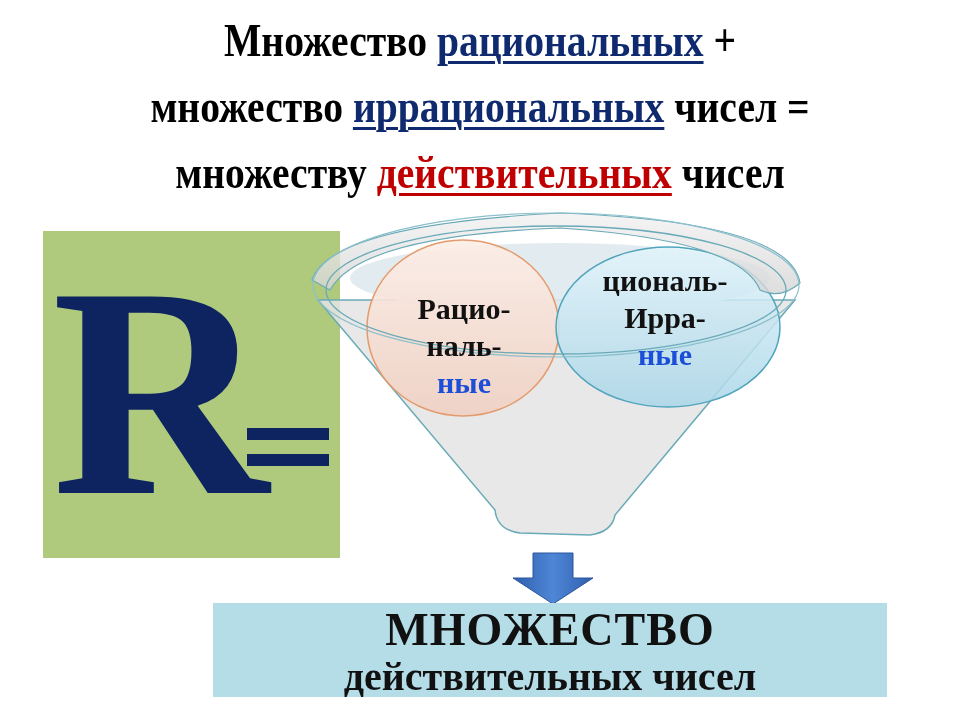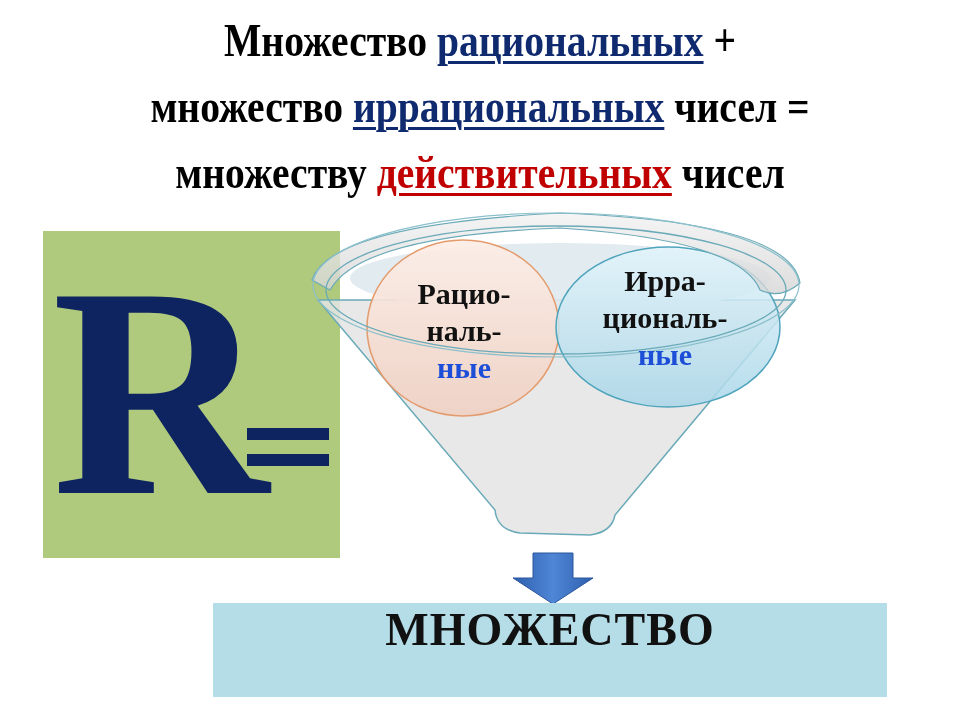--- a/index.html
+++ b/index.html
@@ -75,26 +75,27 @@
 
   <ellipse cx="668" cy="327" rx="112" ry="80" fill="url(#blueC)" fill-opacity="0.85" stroke="#4fa4bc" stroke-width="1.5"></ellipse>
 
   <path d="M312,280 Q330,225 560,213 Q790,222 800,283 Q780,300 760,290 Q740,240 560,228 Q360,236 330,290 Z" fill="url(#rim)" fill-opacity="0.8" stroke="#6aaab8" stroke-width="1.2"></path>
   <ellipse cx="556" cy="290" rx="230" ry="64" fill="none" stroke="#6aaab8" stroke-width="1.3"></ellipse>
   <ellipse cx="556" cy="285" rx="243" ry="72" fill="none" stroke="#8cc0cc" stroke-width="1.2"></ellipse>
 
   <path d="M533,553 L573,553 L573,578 L593,578 L553,604 L513,578 L533,578 Z" fill="url(#arrowG)" stroke="#2b569c" stroke-width="1"></path>
 </svg>
 
-<div class="circle-label" style="left:390px; top:275px; width:148px;">
+<div class="circle-label" style="left:390px; top:290px; width:148px;">
   <div>Рацио-</div>
   <div>наль-</div>
   <div class="fade">ные</div>
 </div>
 <div class="circle-label" style="left:580px; top:262px; width:170px;">
+  <div>циональ-</div>
   <div>Ирра-</div>
-  <div>циональ-</div>
   <div class="fade">ные</div>
 </div>
 
 <div class="bottom-box">
   <div class="l1">МНОЖЕСТВО</div>
+  <div class="l2">действительных чисел</div>
 </div>
 
 </body></html>

